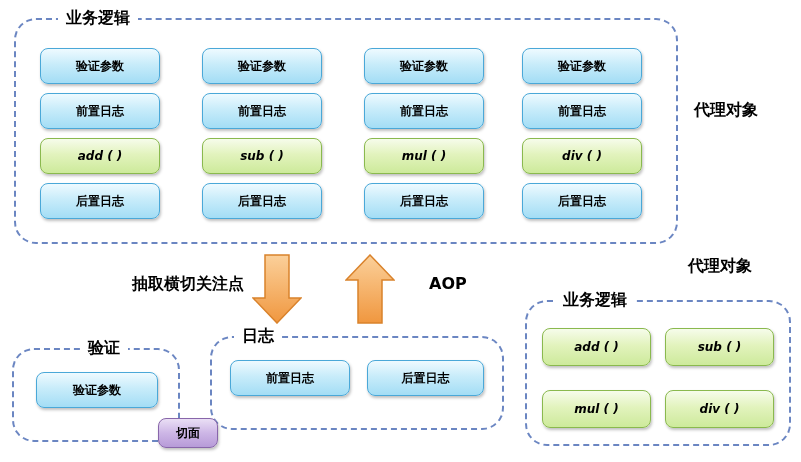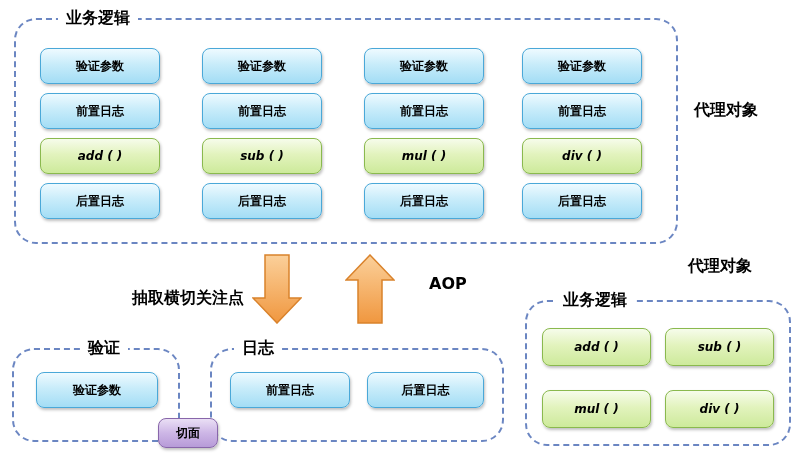--- a/index.html
+++ b/index.html
@@ -118,32 +118,32 @@
 <svg class="arrow" style="left:345px;top:254px;" width="50" height="70" viewBox="0 0 50 70">
   <defs>
     <linearGradient id="gradUp" x1="0" y1="0" x2="0" y2="1">
       <stop offset="0" stop-color="#fbd09a"></stop>
       <stop offset="1" stop-color="#f0973f"></stop>
     </linearGradient>
   </defs>
   <polygon points="25,1 49,26 37,26 37,69 13,69 13,26 1,26" fill="url(#gradUp)" stroke="#d9822b" stroke-width="1.5"></polygon>
 </svg>
 
-<span class="free-label" style="left:132px;top:274px;margin-top:14px;">抽取横切关注点</span>
+<span class="free-label" style="left:132px;top:274px;">抽取横切关注点</span>
 
 <span class="free-label" style="left:429px;top:274px;">AOP</span>
 
 <span class="free-label" style="left:688px;top:256px;">代理对象</span>
 
 <div class="dashed-box" style="left:12px;top:348px;width:164px;height:90px;">
   <span class="container-label" style="left:22px;margin-left:44px;">验证</span>
   <div class="box blue bottom-box" style="left:22px;top:22px;">验证参数</div>
 </div>
 
-<div class="dashed-box" style="left:210px;top:348px;width:290px;height:90px;">
+<div class="dashed-box" style="left:210px;top:336px;width:290px;height:90px;">
   <span class="container-label" style="left:22px;">日志</span>
   <div class="box blue bottom-box" style="left:18px;top:22px;width:118px;">前置日志</div>
   <div class="box blue bottom-box" style="left:155px;top:22px;width:115px;">后置日志</div>
 </div>
 
 <div class="box purple" style="position:absolute;left:158px;top:418px;width:58px;height:28px;">切面</div>
 
 <div class="dashed-box" style="left:525px;top:300px;width:262px;height:142px;">
   <span class="container-label" style="left:28px;">业务逻辑</span>
   <div class="box green" style="position:absolute;left:15px;top:26px;width:107px;height:36px;">add (  )</div>

